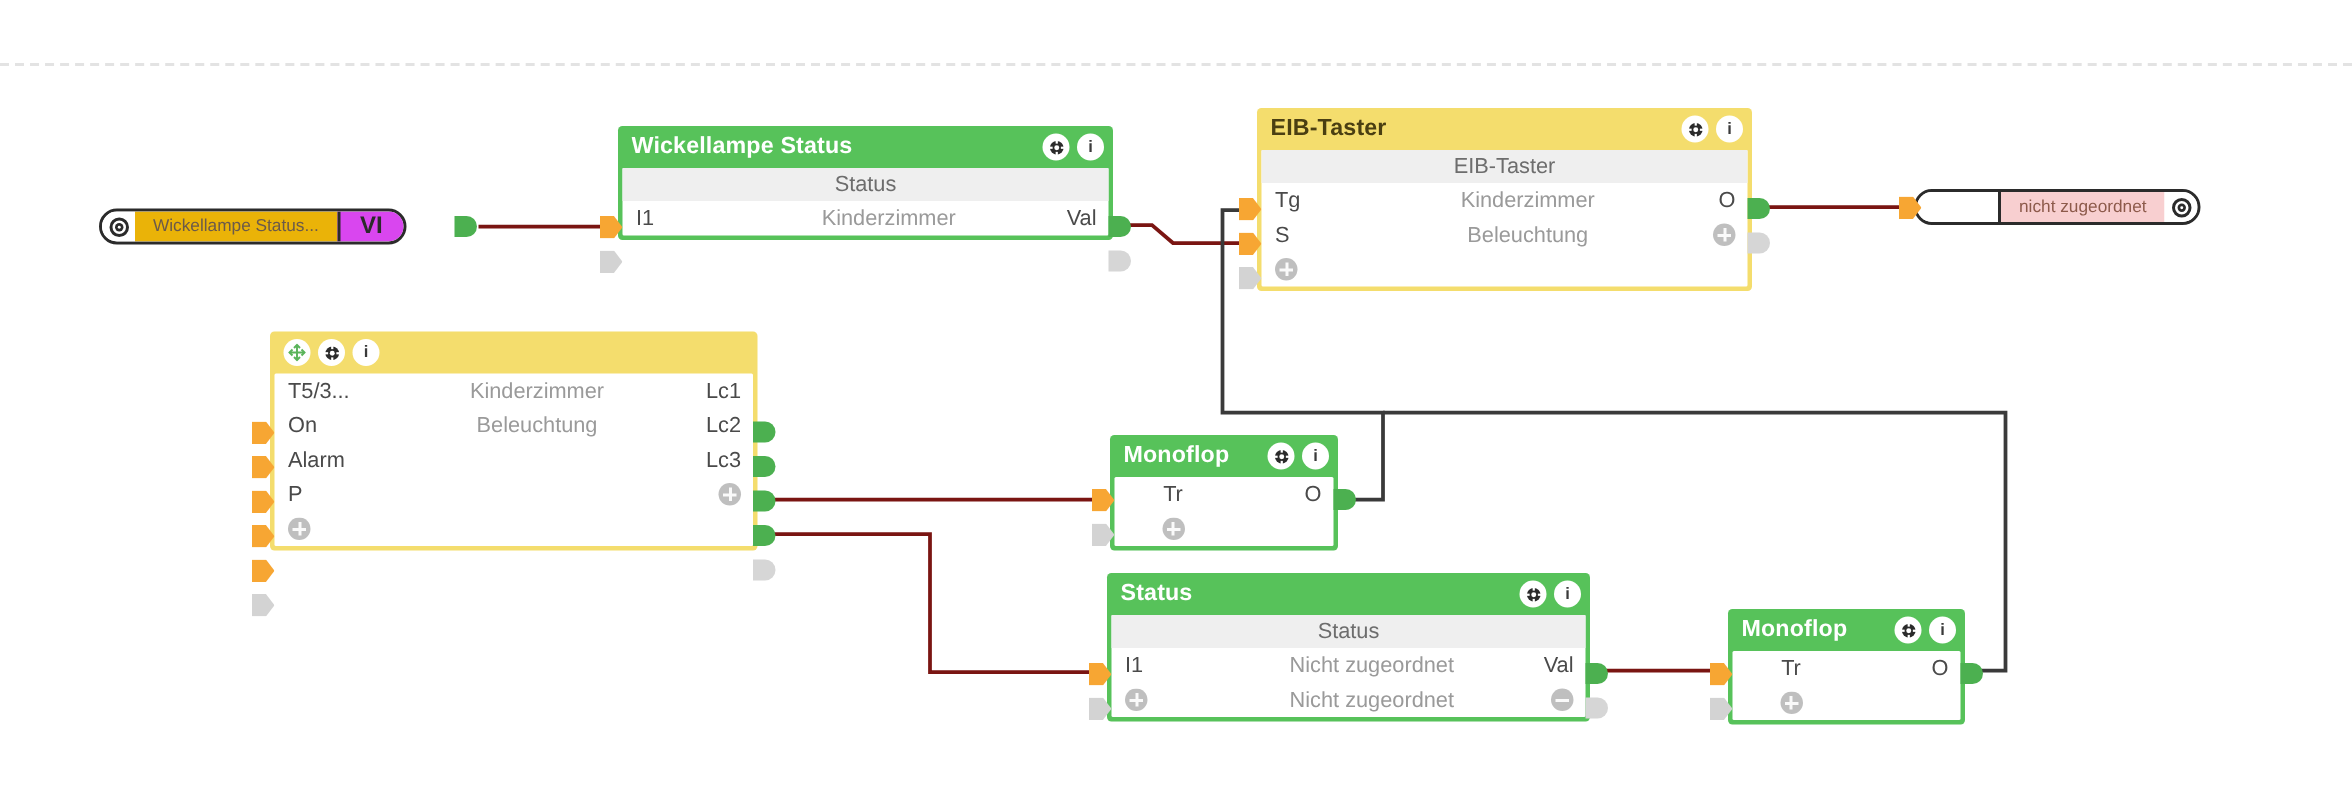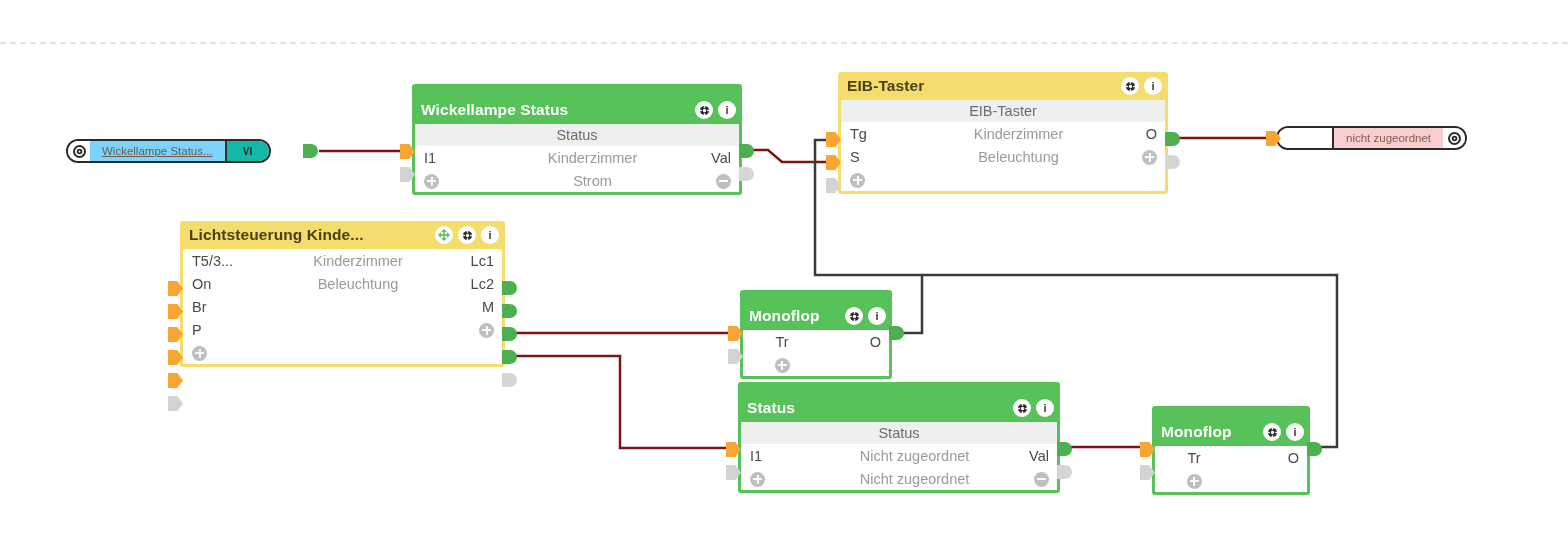--- a/index.html
+++ b/index.html
@@ -39,21 +39,21 @@
 
   .hdr {
     height: 28px;
     display: flex; align-items: center;
     padding: 0 6px 0 9px;
     font-size: 15.5px;
     font-weight: bold;
     letter-spacing: .1px;
     white-space: nowrap;
   }
-  .node.green .hdr { color: #ffffff; margin-top: 12px; }
+  .node.green .hdr { color: #ffffff; }
   .node.yellow .hdr { color: #4a3f12; }
   .hdr .ttl { flex: 1 1 auto; overflow: hidden; }
   .hdr .icons { flex: 0 0 auto; display: flex; gap: 5px; align-items: center; }
 
   .cicon {
     width: 18px; height: 18px; border-radius: 50%;
     display: flex; align-items: center; justify-content: center;
     background: #ffffff;
     font-size: 11px; line-height: 1; color: #3a3a3a;
     font-weight: bold;
@@ -134,27 +134,27 @@
   }
   .pill .gearcell .g {
     width: 13px; height: 13px; border-radius: 50%;
     background: #ffffff; border: 2px solid #2b2b2b;
     display:flex; align-items:center; justify-content:center;
   }
   .pill .lbl {
     display: flex; align-items: center; justify-content: center;
     padding: 0 12px; color: #6b5a4a; white-space: nowrap;
   }
-  .pill .lbl.grey { background: #7dd3fc; text-decoration: underline; }
+  .pill .lbl.grey { background: #eab308; }
   .pill .lbl.pink { background: #f8cfd0; color: #8d5a4b; }
   .pill .vi {
     display: flex; align-items: center; justify-content: center;
-    min-width: 44px; background: #14b8a6;
+    min-width: 44px; background: #d946ef;
     border-left: 2px solid #2b2b2b;
-    font-size: 10px; font-weight: bold; color: #2b2b2b;
+    font-size: 16px; font-weight: bold; color: #2b2b2b;
   }
   .pill .endbox {
     display:flex; align-items:center; justify-content:center;
     width: 56px; background:#ffffff; border-right: 2px solid #2b2b2b;
   }
 </style>
 </head>
 <body>
 
 <div id="canvas">
@@ -214,25 +214,20 @@
           <span class="cicon">i</span>
         </span>
       </div>
       <div class="body">
         <div class="subhdr">Status</div>
         <div class="rows">
           <div class="row">
             <span class="lft">I1</span>
             <span class="mid">Kinderzimmer</span>
             <span class="rgt">Val</span>
-          </div>
-          <div class="row">
-            <span class="lft"><i class="plus"></i></span>
-            <span class="mid">Strom</span>
-            <span class="rgt"><i class="plus minus"></i></span>
           </div>
         </div>
       </div>
     </div>
     <span class="port in" style="left:-12px; top:60px;"></span>
     <span class="port in off" style="left:-12px; top:83px;"></span>
     <span class="port out" style="left:327px; top:60px;"></span>
     <span class="port out off" style="left:327px; top:83px;"></span>
   </div>
 
@@ -292,21 +287,20 @@
             <circle cx="5" cy="5" r="1.4" fill="#ffffff"></circle>
           </svg>
       </div>
     </div>
   </div>
   <span class="port in" style="position:absolute; left:1266px; top:131px;"></span>
 
   <div class="node yellow" style="left:180px; top:221px; width:325px;">
     <div class="frame">
       <div class="hdr">
-        <span class="ttl">Lichtsteuerung Kinde...</span>
         <span class="icons">
           <span class="cicon move">
             <svg width="12" height="12" viewBox="0 0 12 12" stroke="#5ab45a" stroke-width="1.3" fill="none">
               <line x1="6" y1="1" x2="6" y2="11"></line>
                 <line x1="1" y1="6" x2="11" y2="6"></line>
               <polyline points="4,3 6,1 8,3"></polyline>
                 <polyline points="4,9 6,11 8,9"></polyline>
               <polyline points="3,4 1,6 3,8"></polyline>
                 <polyline points="9,4 11,6 9,8"></polyline>
             </svg>
@@ -330,23 +324,23 @@
             <span class="lft">T5/3...</span>
             <span class="mid">Kinderzimmer</span>
             <span class="rgt">Lc1</span>
           </div>
           <div class="row">
             <span class="lft">On</span>
             <span class="mid">Beleuchtung</span>
             <span class="rgt">Lc2</span>
           </div>
           <div class="row">
-            <span class="lft">Br</span>
-            <span class="mid"></span>
-            <span class="rgt">M</span>
+            <span class="lft">Alarm</span>
+            <span class="mid"></span>
+            <span class="rgt">Lc3</span>
           </div>
           <div class="row">
             <span class="lft">P</span>
             <span class="mid"></span>
             <span class="rgt"><i class="plus"></i></span>
           </div>
           <div class="row">
             <span class="lft"><i class="plus"></i></span>
             <span class="mid"></span>
             <span class="rgt"></span>

